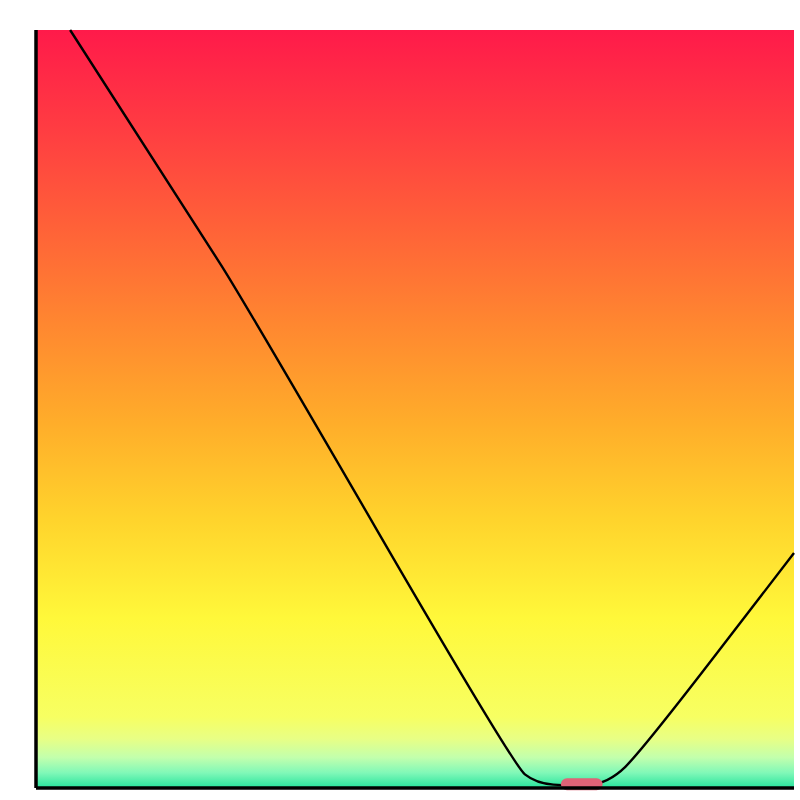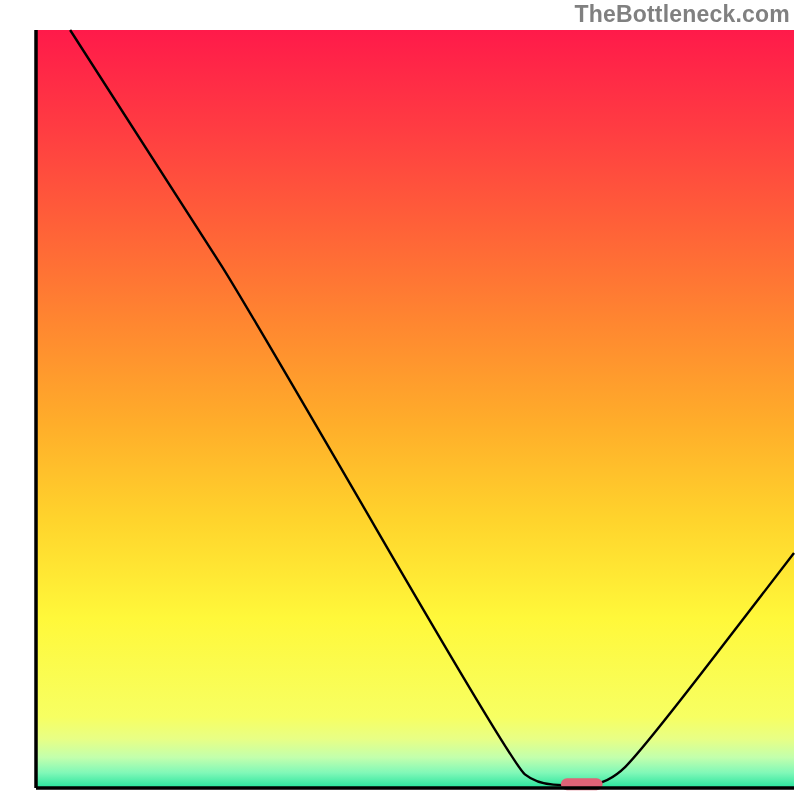--- a/index.html
+++ b/index.html
@@ -25,21 +25,20 @@
     letter-spacing: 0.2px;
   }
   svg {
     display: block;
   }
 </style>
 </head>
 <body>
 
 <div class="container">
-  <div class="watermark">TheBottleneck.com</div>
   <svg id="chart-svg" width="800" height="800">
     <defs>
       <linearGradient id="bg-grad" x1="0" y1="0" x2="0" y2="1">
           <stop offset="0.00%" stop-color="#ff1a4a"></stop>
           <stop offset="12.90%" stop-color="#ff3c42"></stop>
           <stop offset="25.90%" stop-color="#ff6138"></stop>
           <stop offset="38.80%" stop-color="#ff8730"></stop>
           <stop offset="51.80%" stop-color="#ffad2a"></stop>
           <stop offset="64.70%" stop-color="#ffd42c"></stop>
           <stop offset="77.60%" stop-color="#fff83a"></stop>

